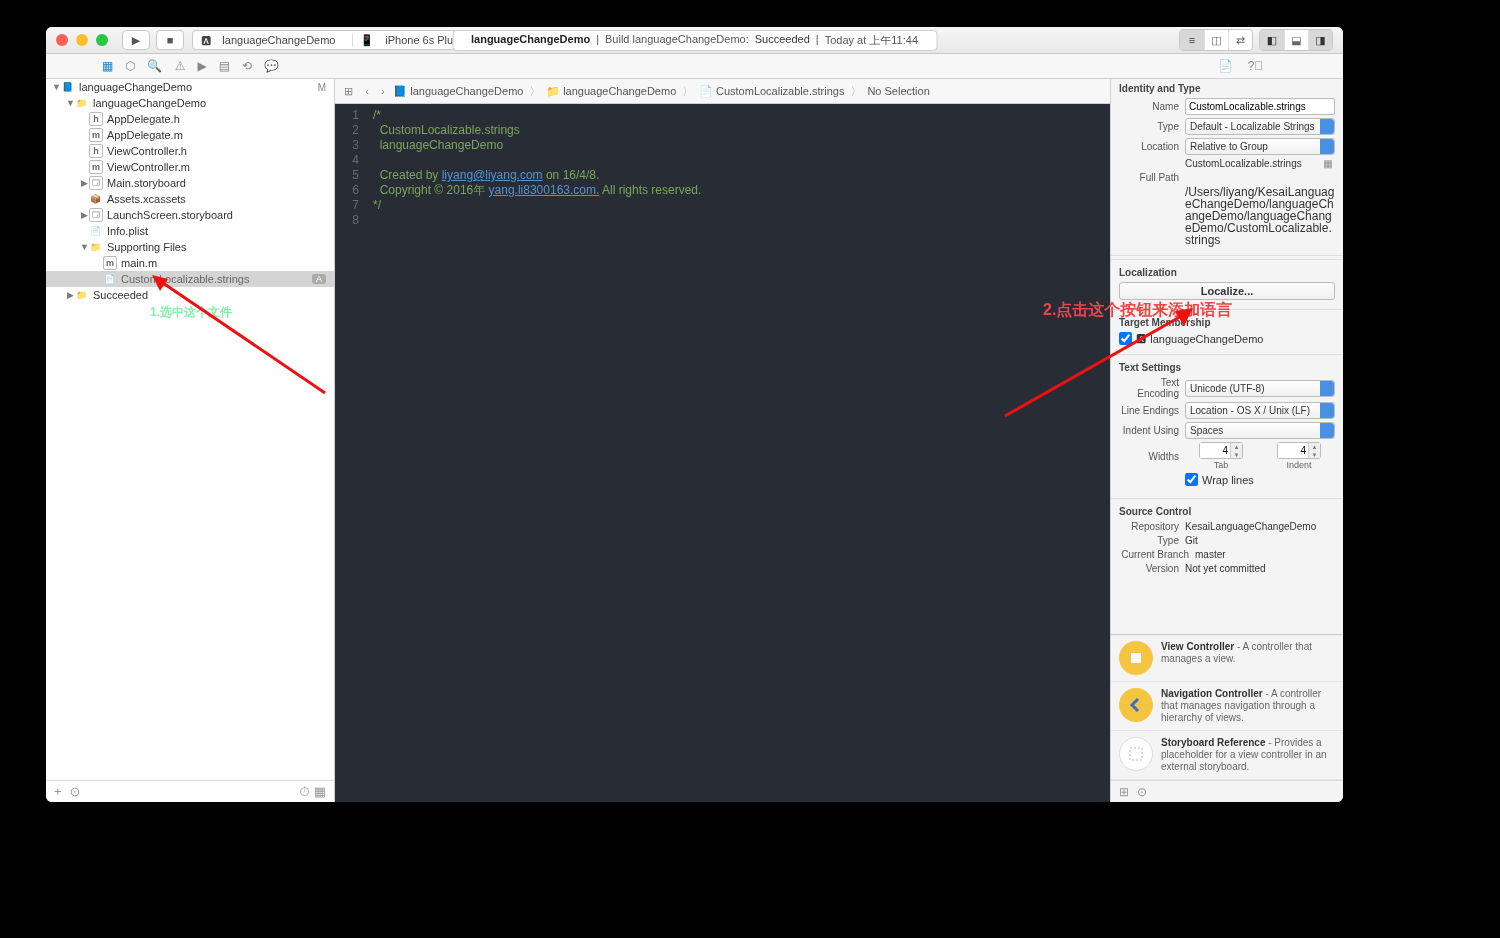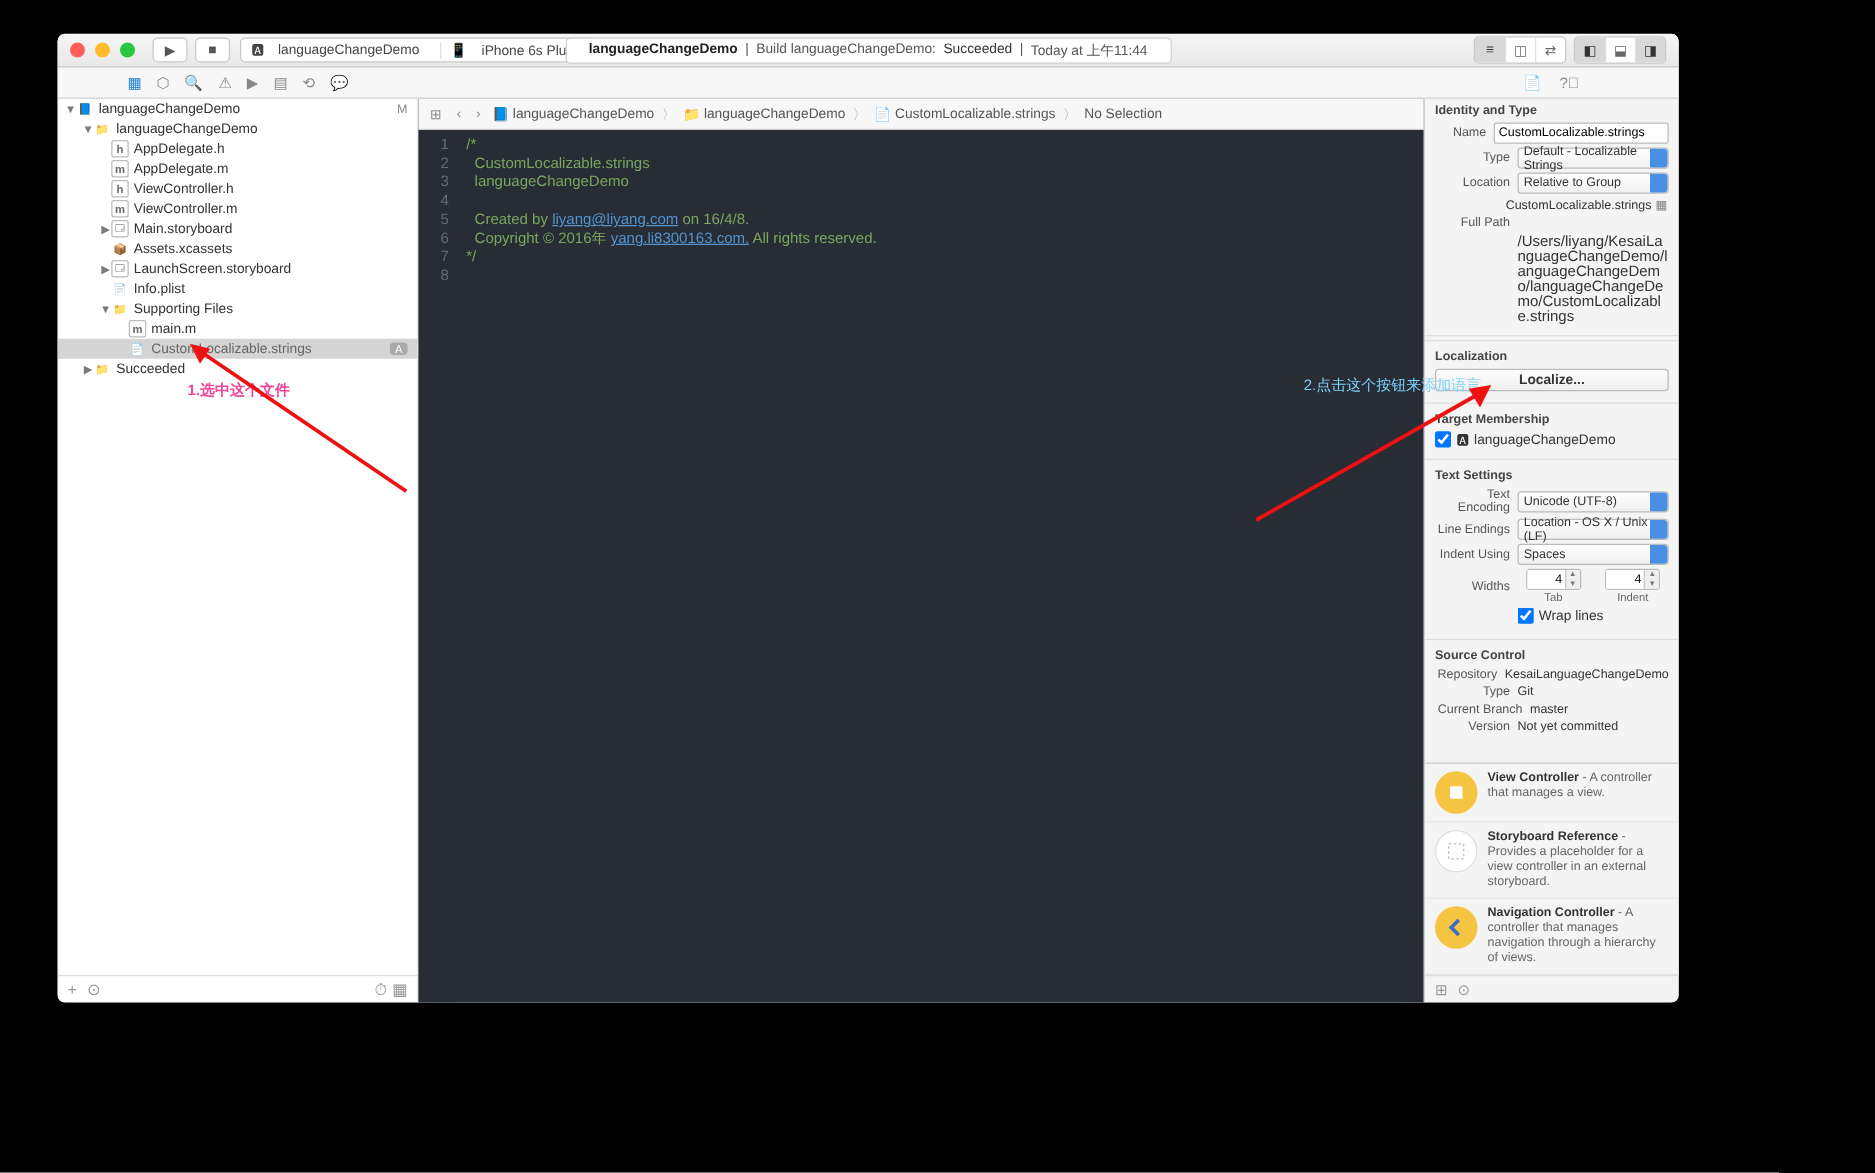--- a/index.html
+++ b/index.html
@@ -52,21 +52,21 @@
 .editor { flex:1; display:flex; flex-direction:column; background:#24292e; }
 .jump { height:25px; background:#f7f7f7; border-bottom:1px solid #d0d0d0; display:flex; align-items:center; font-size:11px; color:#555; padding:0 6px; gap:6px; }
 .jump .jbtn{color:#888;padding:0 3px;cursor:pointer;}
 .jump .crumb{display:flex;align-items:center;gap:3px;}
 .jump .sep2{color:#aaa;}
 .code { flex:1; display:flex; font-family:Menlo,monospace; font-size:12px; line-height:15px; background:#282c34; color:#c8ccc4; }
 .gutter { width:30px; text-align:right; padding:4px 6px 0 0; color:#636d7a; background:#282c34; user-select:none; }
 .src { flex:1; padding:4px 0 0 8px; white-space:pre; }
 .cmt{color:#7aa65f;} .lnk{color:#5294d1; text-decoration:underline;}
 
-.insp { width:204px; background:#f4f4f4; border-left:1px solid #d0d0d0; font-size:10px; color:#333; display:flex; flex-direction:column; }
+.insp { width:233px; background:#f4f4f4; border-left:1px solid #d0d0d0; font-size:10px; color:#333; display:flex; flex-direction:column; }
 .inspscroll{flex:1;overflow:auto;}
 .sect { padding:4px 8px 6px; }
 .sect h4{font-size:10px; font-weight:600; color:#444; margin-bottom:4px;}
 .frow{display:flex; align-items:center; margin-bottom:3px;}
 .frow label{width:60px; text-align:right; margin-right:6px; color:#555; font-size:10px;}
 .frow input[type=text]{flex:1; height:17px; font-size:10px; padding:0 3px; border:1px solid #bbb; background:#fff; border-radius:2px;}
 .frow .sel{flex:1; height:17px; font-size:10px; border:1px solid #bbb; background:linear-gradient(#fff,#f0f0f0); border-radius:3px; display:flex; align-items:center; padding:0 4px; position:relative;}
 .frow .sel::after{content:"";position:absolute;right:0;top:0;width:14px;height:100%;background:#4a90e2;border-radius:0 3px 3px 0;}
 .frow .val{flex:1; font-size:10px; color:#333;}
 .frow .icn{width:14px;text-align:center;color:#888;margin-left:2px;}
@@ -86,22 +86,22 @@
 
 .lib { border-top:1px solid #c7c7c7; background:#f4f4f4; }
 .libitem{display:flex;padding:6px 8px;gap:8px;border-bottom:1px solid #e5e5e5;}
 .libicon{width:34px;height:34px;border-radius:17px;display:flex;align-items:center;justify-content:center;flex-shrink:0;}
 .libicon.y{background:#f5c542;} .libicon.w{background:#fff;border:1px solid #ddd;}
 .libicon svg{width:20px;height:20px;}
 .libtxt{font-size:10px;color:#666;line-height:12px;}
 .libtxt b{color:#333;font-weight:600;}
 .inspfoot{height:22px;border-top:1px solid #ddd;display:flex;align-items:center;padding:0 8px;color:#999;font-size:12px;gap:8px;}
 
-.annot1{position:absolute;left:150px;top:304px;color:#ec4899;font-size:12px;font-weight:bold;pointer-events:none;}
-.annot2{position:absolute;left:1043px;top:300px;color:#7dd3fc;font-size:12px;font-weight:normal;pointer-events:none;}
+.annot1{position:absolute;left:150px;top:304px;color:#86efac;font-size:12px;font-weight:bold;pointer-events:none;}
+.annot2{position:absolute;left:1043px;top:300px;color:#ef4444;font-size:16px;font-weight:bold;pointer-events:none;}
 .arrow{position:absolute;pointer-events:none;}
 </style>
 </head>
 <body>
 
 <div class="window">
 
   <div class="titlebar">
     <div class="traffic">
       <div class="dot r"></div>
@@ -405,34 +405,34 @@
       <div class="lib" id="lib">
           <div class="libitem">
             <div class="libicon y">
               <svg viewBox="0 0 20 20">
                 <rect x="5" y="5" width="10" height="10" fill="#fff" rx="1"></rect>
               </svg>
             </div>
             <div class="libtxt"><b>View Controller</b> - A controller that manages a view.</div>
           </div>
           <div class="libitem">
+            <div class="libicon y">
+              <svg viewBox="0 0 20 20">
+                <path d="M12 4 L6 10 L12 16" stroke="#3a6fc4" stroke-width="3" fill="none"></path>
+              </svg>
+            </div>
+            <div class="libtxt"><b>Navigation Controller</b> - A controller that manages navigation through a hierarchy of views.</div>
+          </div>
+          <div class="libitem">
             <div class="libicon w">
               <svg viewBox="0 0 20 20">
                 <rect x="4" y="4" width="12" height="12" fill="none" stroke="#bbb" stroke-dasharray="2 2"></rect>
               </svg>
             </div>
             <div class="libtxt"><b>Storyboard Reference</b> - Provides a placeholder for a view controller in an external storyboard.</div>
-          </div>
-          <div class="libitem">
-            <div class="libicon y">
-              <svg viewBox="0 0 20 20">
-                <path d="M12 4 L6 10 L12 16" stroke="#3a6fc4" stroke-width="3" fill="none"></path>
-              </svg>
-            </div>
-            <div class="libtxt"><b>Navigation Controller</b> - A controller that manages navigation through a hierarchy of views.</div>
           </div>
         </div>
       <div class="inspfoot">
           <span>⊞</span>
           <span>⊙</span>
         </div>
     </div>
   </div>
 </div>
 

